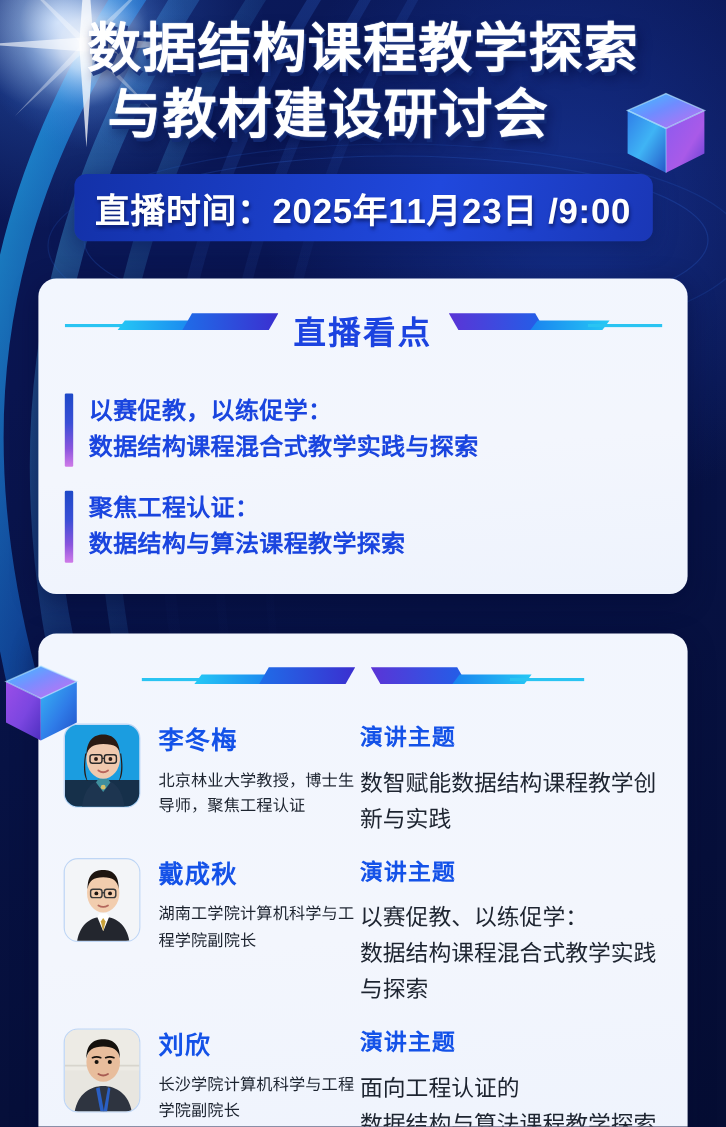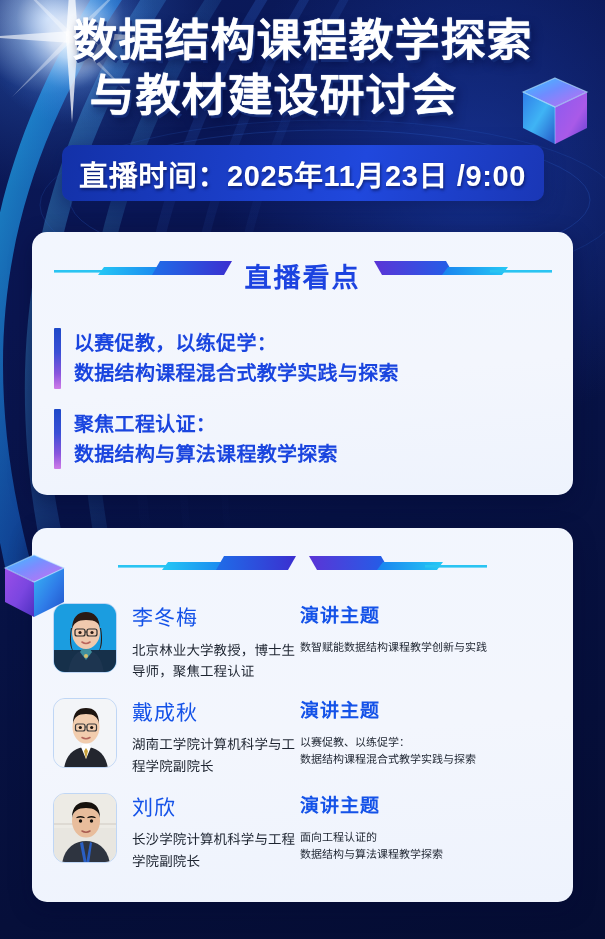--- a/index.html
+++ b/index.html
@@ -186,21 +186,21 @@
   .avatar svg { display: block; }
 
   .guest-info {
     flex: 0 0 auto;
     width: 168px;
     margin-left: 15px;
     padding-top: 2px;
   }
   .guest-name {
     font-size: 21px;
-    font-weight: normal;
+    font-weight: bold;
     color: #1452e8;
     letter-spacing: 1px;
     line-height: 1.2;
   }
   .guest-desc {
     margin-top: 9px;
     font-size: 13.5px;
     color: #1d2430;
     line-height: 1.58;
     letter-spacing: 0.1px;
@@ -213,21 +213,21 @@
   }
   .topic-label {
     font-size: 19px;
     font-weight: bold;
     color: #1452e8;
     letter-spacing: 1px;
     line-height: 1.2;
   }
   .topic-text {
     margin-top: 11px;
-    font-size: 11px;
+    font-size: 19px;
     color: #1d2430;
     line-height: 1.58;
   }
   .topic-text .l2 { display: block; }
 
   .cube-guests {
     position: absolute;
     left: 2px;
     top: 552px;
     width: 66px;

